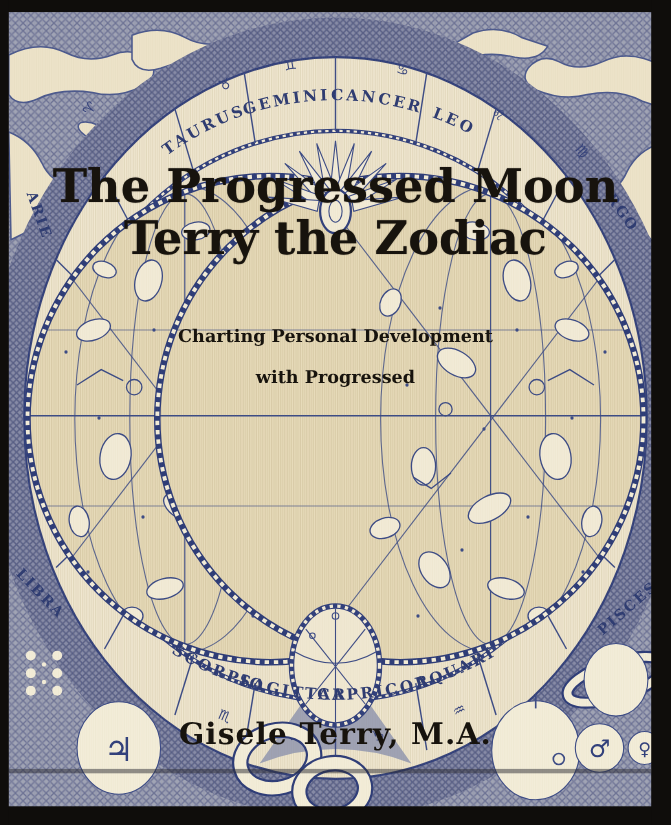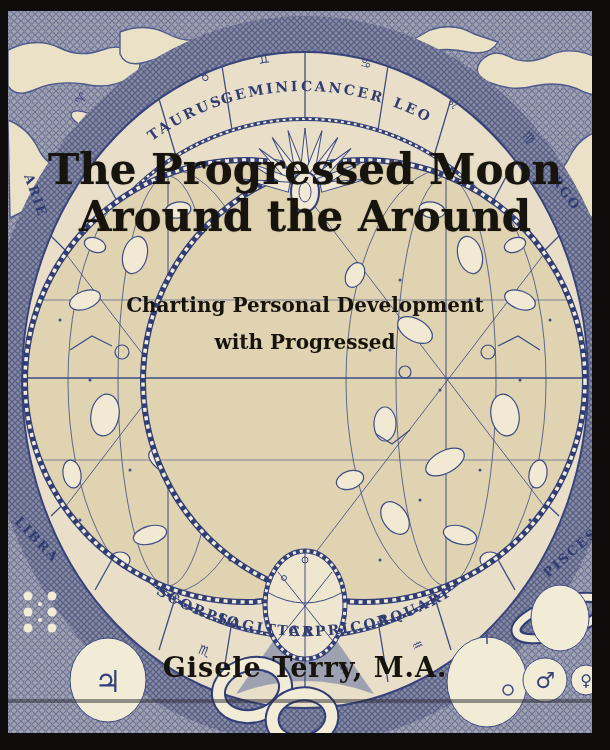--- a/index.html
+++ b/index.html
@@ -3,21 +3,21 @@
 <meta charset="utf-8">
 <style>
   html,body{margin:0;padding:0;background:#0f0d0b;}
   #cover{position:relative;width:610px;height:750px;overflow:hidden;background:#0f0d0b;
          font-family:"DejaVu Serif", serif;}
   #cover svg{position:absolute;left:0;top:0;}
   .overlay{position:absolute;left:0;width:610px;text-align:center;color:#17130d;
            font-weight:bold;font-family:"DejaVu Serif", serif;}
   .title{top:146px;font-size:42px;line-height:47px;letter-spacing:0px;
          text-shadow:0 0 1px rgba(20,15,5,.55);}
-  .subtitle{top:287px;font-size:20px;line-height:37px;}
+  .subtitle{top:287px;font-size:16px;line-height:37px;}
   .author{top:652px;font-size:27px;letter-spacing:1px;}
   .band-name{font-family:"DejaVu Serif", serif;font-size:14px;font-weight:bold;
              letter-spacing:2.5px;fill:#2c3a72;}
   .band-glyph{font-family:"DejaVu Sans", sans-serif;font-size:13px;fill:#33417c;}
   .edge-label{font-family:"DejaVu Serif", serif;font-size:13px;font-weight:bold;
               letter-spacing:2px;fill:#2c3a72;}
   .planet-glyph{font-family:"DejaVu Sans", sans-serif;fill:#2f3e7c;}
 </style>
 </head>
 <body>
@@ -300,21 +300,21 @@
   <g fill="#0f0d0b">
     <rect x="0" y="0" width="610" height="11"></rect>
     <rect x="0" y="733" width="610" height="17"></rect>
     <rect x="0" y="0" width="8" height="750"></rect>
     <rect x="592" y="0" width="18" height="750"></rect>
   </g>
 </svg>
 
 <div class="overlay title">
   <div>The Progressed Moon</div>
-  <div>Around the Around</div>
+  <div>Terry the Zodiac</div>
 </div>
 <div class="overlay subtitle">
   <div>Charting Personal Development</div>
   <div>with Progressed</div>
 </div>
 <div class="overlay author">Gisele Terry, M.A.</div>
 
 </div>
 
 </body></html>

